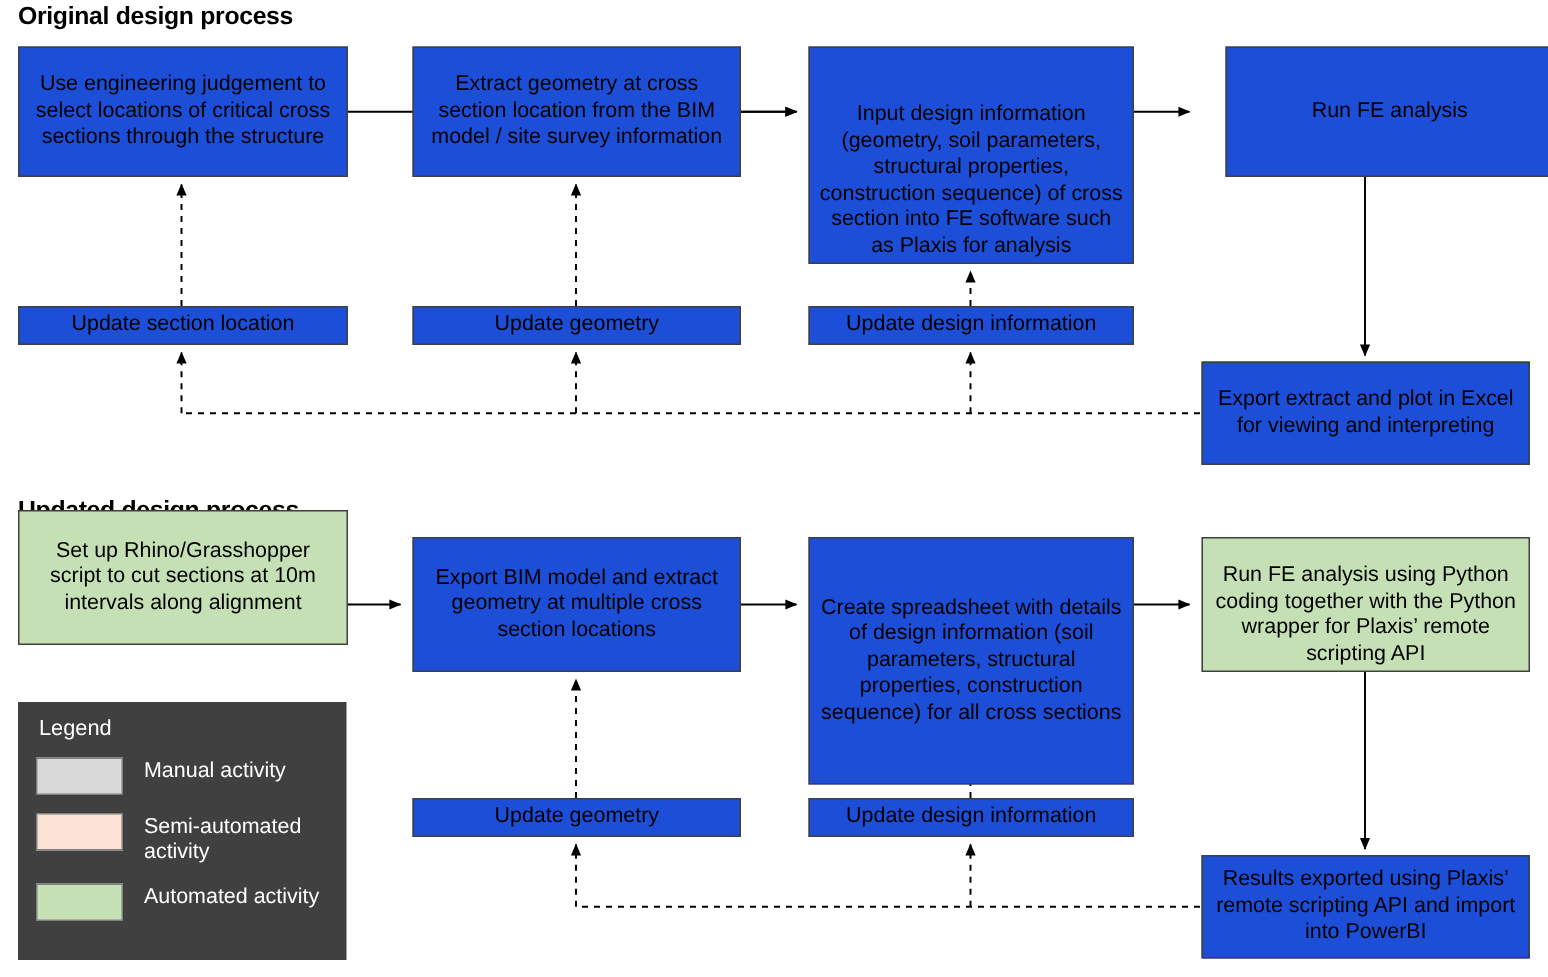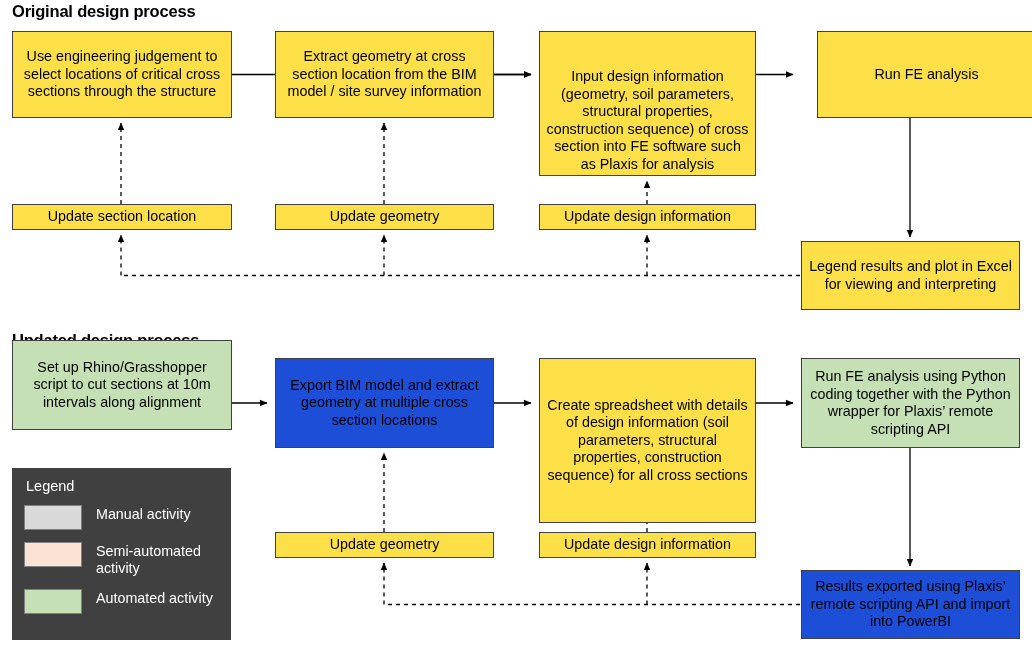--- a/index.html
+++ b/index.html
@@ -37,21 +37,21 @@
     font-size: 14.3px;
     line-height: 17.5px;
     color: #000000;
     padding: 2px 6px;
   }
   .node-text {
     display: block;
     width: 100%;
     white-space: pre-line;
   }
-  .fill-manual    { background: #fde047; }
+  .fill-manual    { background: #1d4ed8; }
   .fill-semi      { background: #1d4ed8; }
   .fill-auto      { background: #c5e0b4; }
 
   #edges {
     position: absolute;
     left: 0;
     top: 0;
     width: 1032px;
     height: 651px;
     pointer-events: none;
@@ -170,38 +170,38 @@
 
   <div class="node fill-manual" style="left:275px; top:204px; width:219px; height:26px;">
     <span class="node-text">Update geometry</span>
   </div>
 
   <div class="node fill-manual" style="left:539px; top:204px; width:217px; height:26px;">
     <span class="node-text">Update design information</span>
   </div>
 
   <div class="node fill-manual" style="left:801px; top:241px; width:219px; height:69px;">
-    <span class="node-text">Legend results and plot in Excel for viewing and interpreting</span>
+    <span class="node-text">Export extract and plot in Excel for viewing and interpreting</span>
   </div>
 
   <div class="section-title" style="left:12px; top:331px;">Updated design process</div>
 
   <div class="node fill-auto" style="left:12px; top:340px; width:220px; height:90px;">
     <span class="node-text">Set up  Rhino/Grasshopper script to cut sections at 10m intervals  along alignment</span>
   </div>
 
   <div class="node fill-semi" style="left:275px; top:358px; width:219px; height:90px;">
     <span class="node-text">Export BIM model and extract geometry at multiple cross section locations</span>
   </div>
 
   <div class="node fill-manual" style="left:539px; top:358px; width:217px; height:165px;">
     <span class="node-text">Create spreadsheet with details of design information (soil parameters, structural properties, construction sequence) for all cross sections</span>
   </div>
 
-  <div class="node fill-auto" style="left:801px; top:358px; width:219px; height:90px;">
+  <div class="node fill-auto" style="left:801px; top:358px; width:219px; height:90px;align-items:flex-end;">
     <span class="node-text">Run  FE analysis using Python  coding together with the Python  wrapper for Plaxis’ remote scripting API</span>
   </div>
 
   <div class="node fill-manual" style="left:275px; top:532px; width:219px; height:26px;">
     <span class="node-text">Update geometry</span>
   </div>
 
   <div class="node fill-manual" style="left:539px; top:532px; width:217px; height:26px;">
     <span class="node-text">Update design information</span>
   </div>

